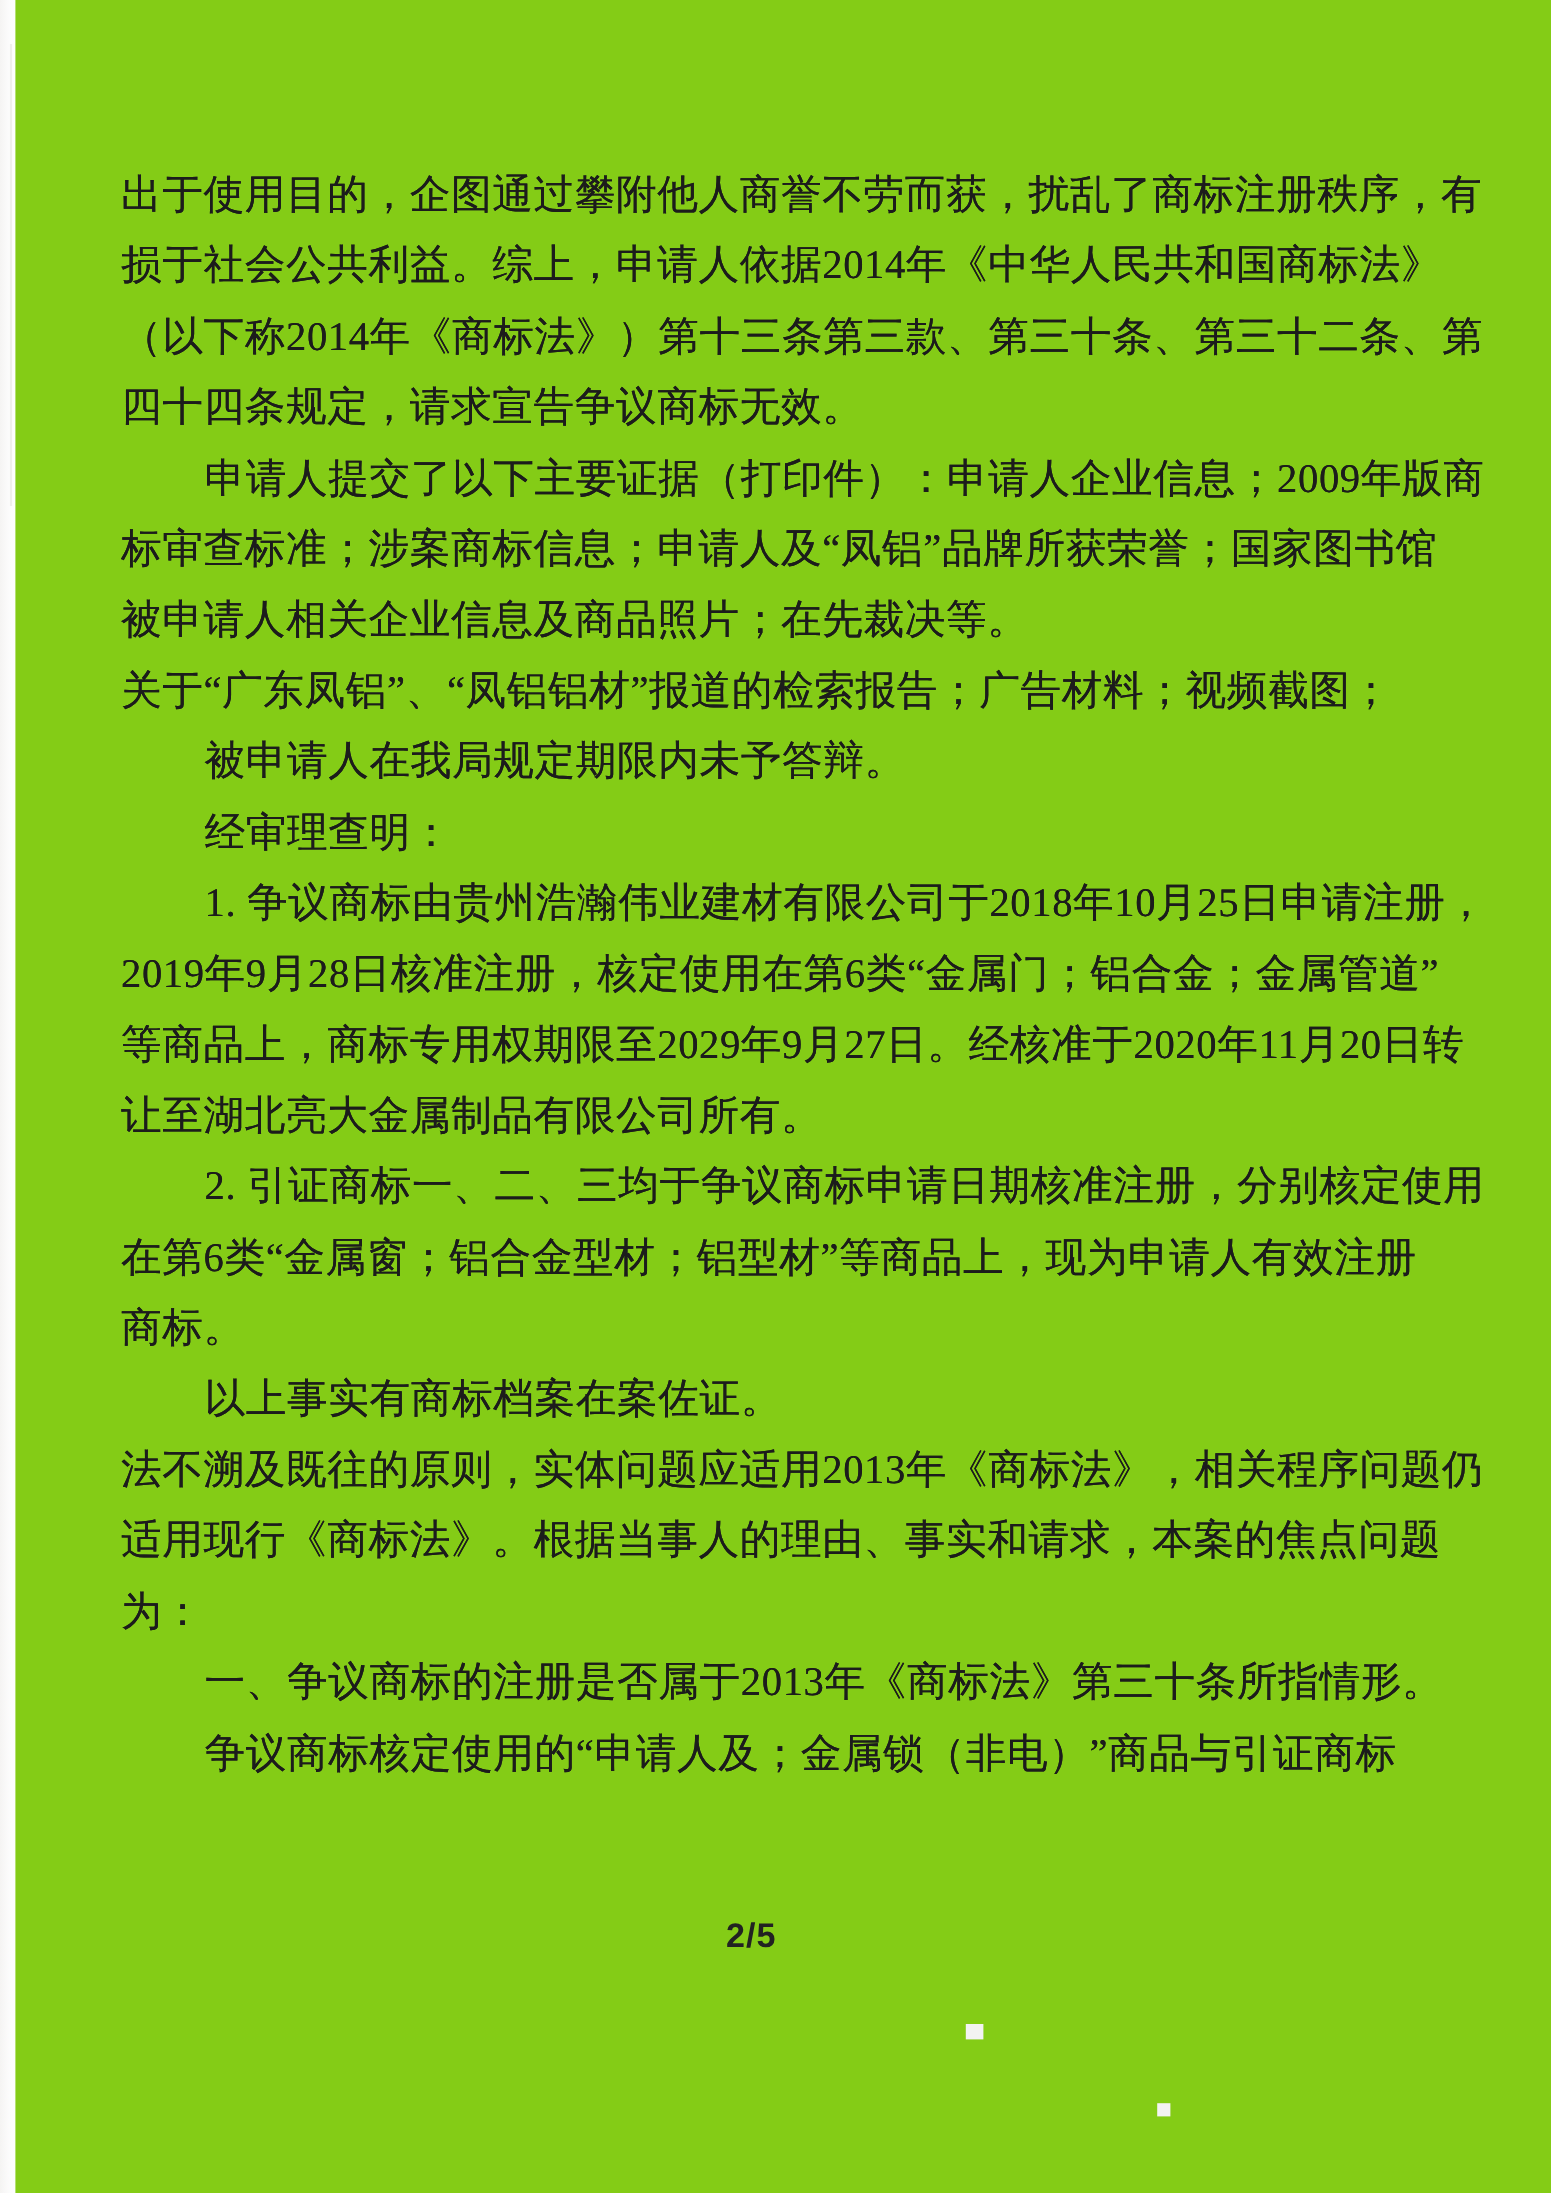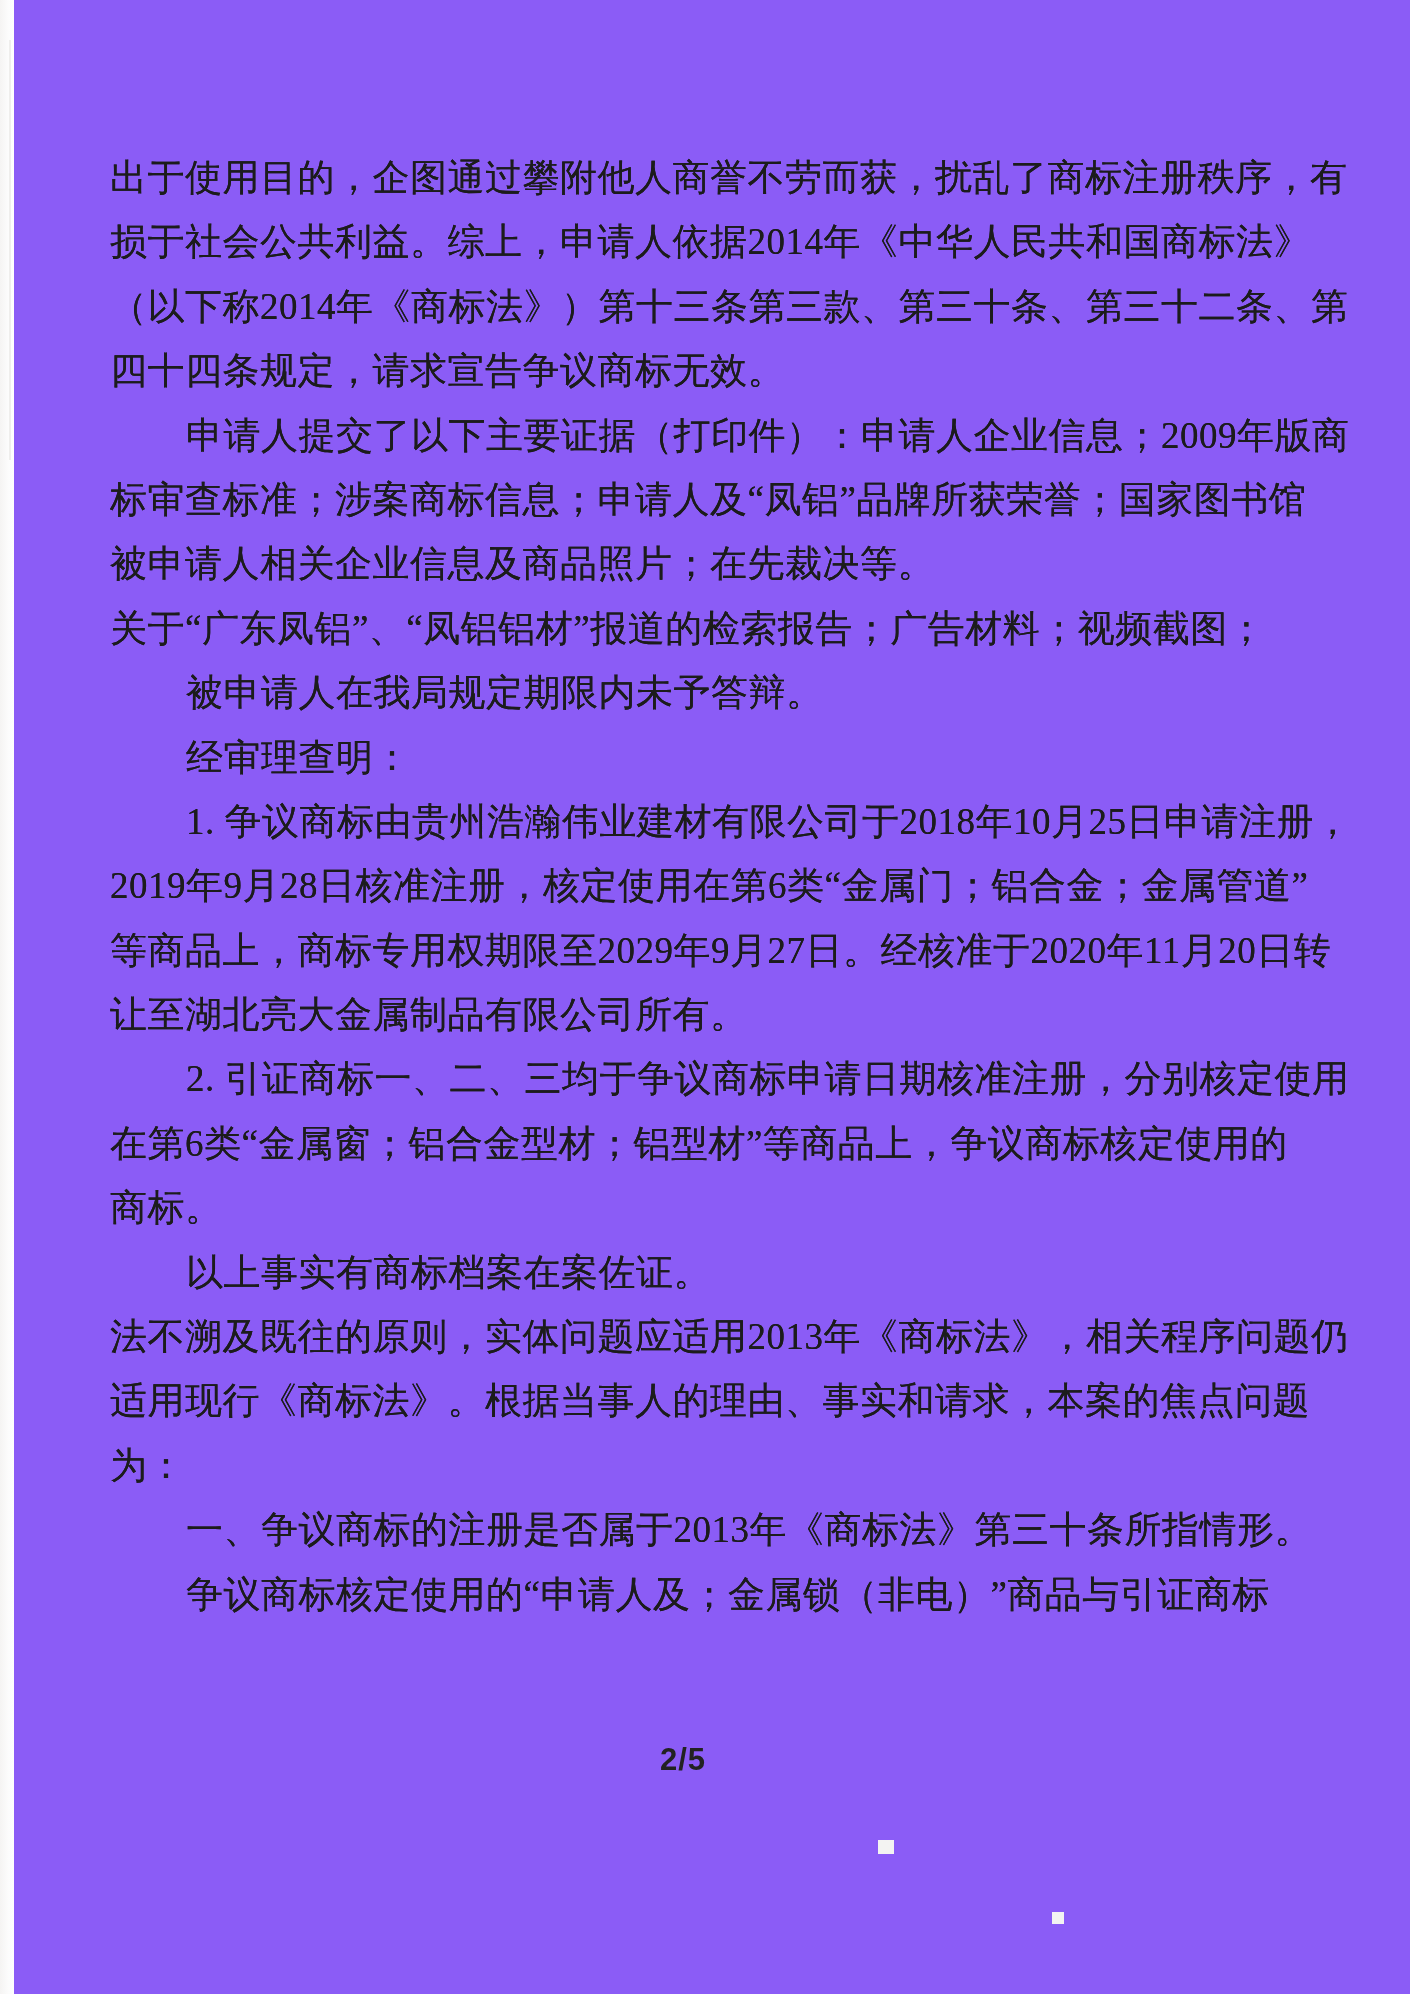--- a/index.html
+++ b/index.html
@@ -64,21 +64,21 @@
     font-family: "Liberation Sans", "DejaVu Sans", sans-serif;
     font-size: 31px;
     font-weight: bold;
     color: #222222;
     letter-spacing: 1px;
   }
 </style>
 </head>
 <body>
 
-<div class="page" style="color: rgb(28, 28, 28); background: #8b5cf6;">
+<div class="page" style="color: rgb(28, 28, 28); background: #84cc16;">
   <div class="edge-shade"></div>
   <div class="edge-line"></div>
   <div class="artifact a1"></div>
   <div class="artifact a2"></div>
 
   <div class="text-block">
       <div class="line">出于使用目的，企图通过攀附他人商誉不劳而获，扰乱了商标注册秩序，有</div>
       <div class="line">损于社会公共利益。综上，申请人依据2014年《中华人民共和国商标法》</div>
       <div class="line">（以下称2014年《商标法》）第十三条第三款、第三十条、第三十二条、第</div>
       <div class="line">四十四条规定，请求宣告争议商标无效。</div>
@@ -86,21 +86,21 @@
       <div class="line">标审查标准；涉案商标信息；申请人及“凤铝”品牌所获荣誉；国家图书馆</div>
       <div class="line">被申请人相关企业信息及商品照片；在先裁决等。</div>
       <div class="line">关于“广东凤铝”、“凤铝铝材”报道的检索报告；广告材料；视频截图；</div>
       <div class="line indent">被申请人在我局规定期限内未予答辩。</div>
       <div class="line indent">经审理查明：</div>
       <div class="line indent">1. 争议商标由贵州浩瀚伟业建材有限公司于2018年10月25日申请注册，</div>
       <div class="line">2019年9月28日核准注册，核定使用在第6类“金属门；铝合金；金属管道”</div>
       <div class="line">等商品上，商标专用权期限至2029年9月27日。经核准于2020年11月20日转</div>
       <div class="line">让至湖北亮大金属制品有限公司所有。</div>
       <div class="line indent">2. 引证商标一、二、三均于争议商标申请日期核准注册，分别核定使用</div>
-      <div class="line">在第6类“金属窗；铝合金型材；铝型材”等商品上，争议商标核定使用的</div>
+      <div class="line">在第6类“金属窗；铝合金型材；铝型材”等商品上，现为申请人有效注册</div>
       <div class="line">商标。</div>
       <div class="line indent">以上事实有商标档案在案佐证。</div>
       <div class="line">法不溯及既往的原则，实体问题应适用2013年《商标法》，相关程序问题仍</div>
       <div class="line">适用现行《商标法》。根据当事人的理由、事实和请求，本案的焦点问题</div>
       <div class="line">为：</div>
       <div class="line indent">一、争议商标的注册是否属于2013年《商标法》第三十条所指情形。</div>
       <div class="line indent">争议商标核定使用的“申请人及；金属锁（非电）”商品与引证商标</div>
     </div>
 
   <div class="page-number">2/5</div>

